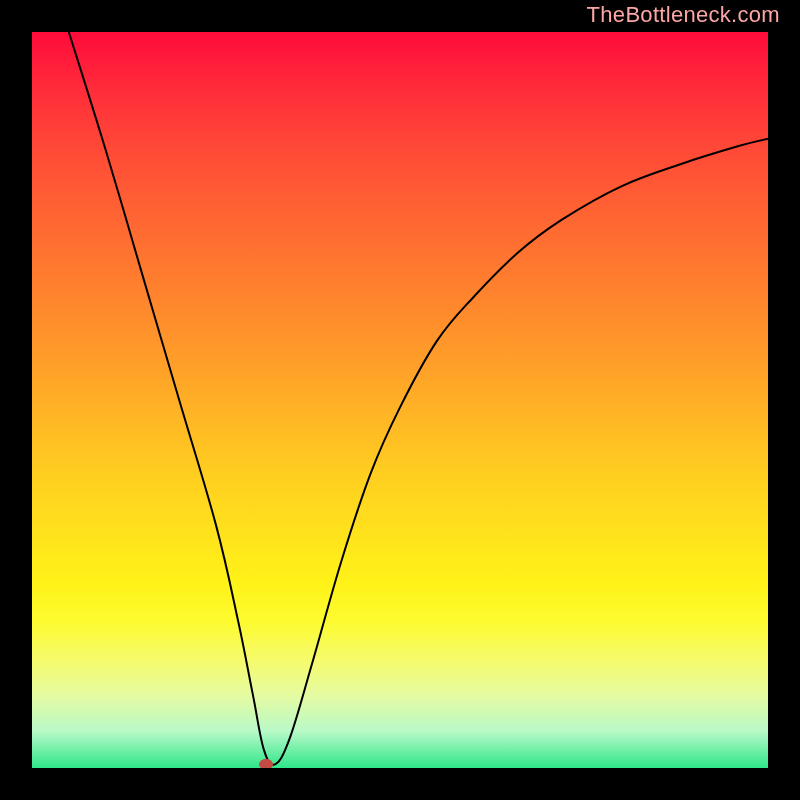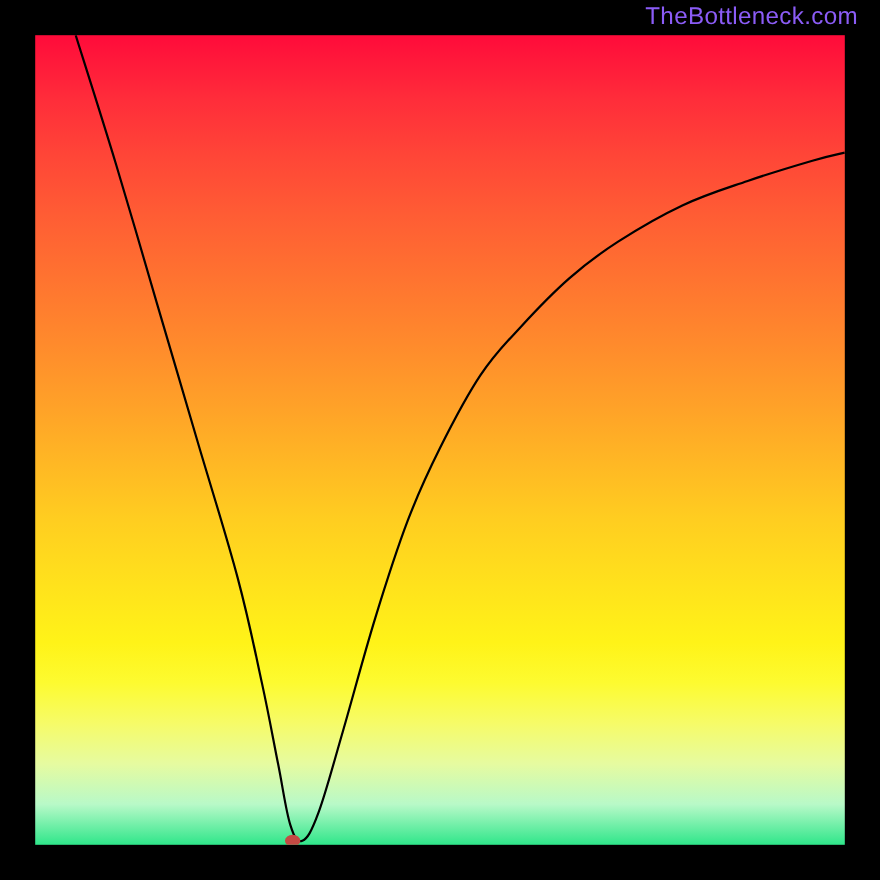--- a/index.html
+++ b/index.html
@@ -7,21 +7,21 @@
     width: 800px;
     height: 800px;
     background: #000;
     position: relative;
     font-family: Arial, Helvetica, sans-serif;
   }
   .watermark {
     position: absolute;
     top: 2px;
     right: 20px;
-    color: #8b5cf6;
+    color: #fca5a5;
     font-size: 22px;
     font-weight: 500;
     letter-spacing: 0.3px;
     z-index: 10;
   }
   .plot-area {
     position: absolute;
     left: 32px;
     top: 32px;
     width: 736px;

